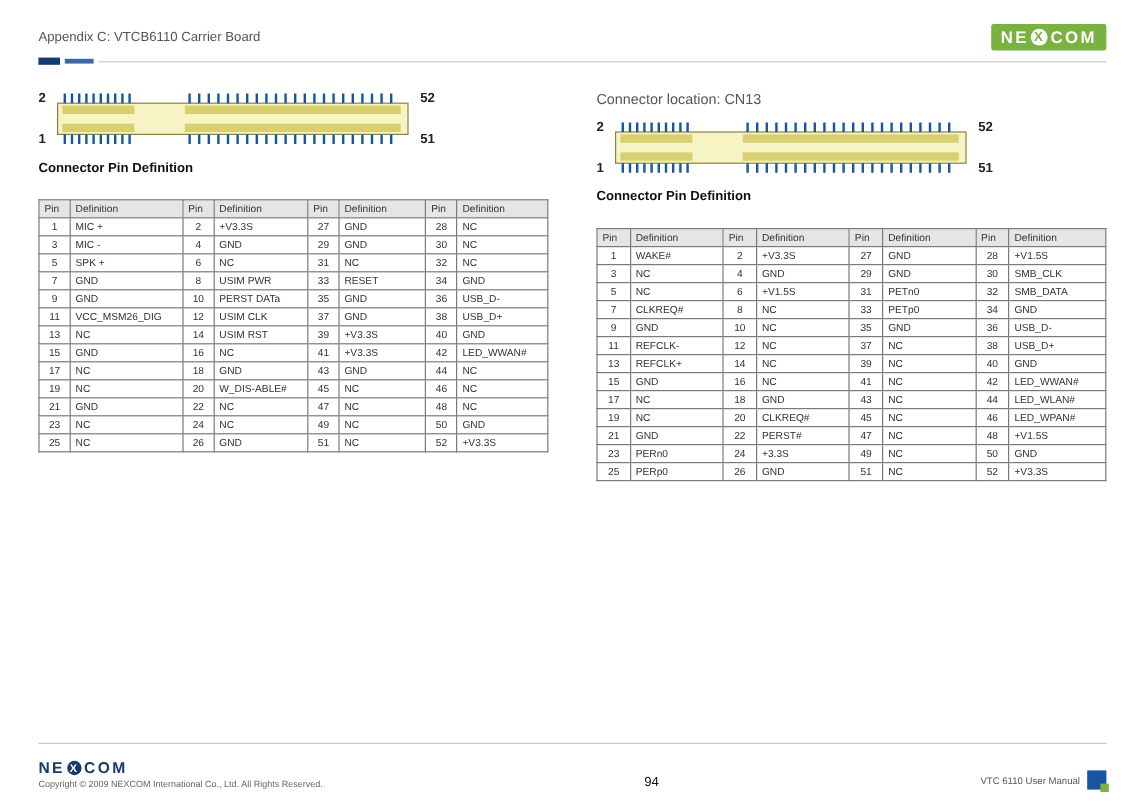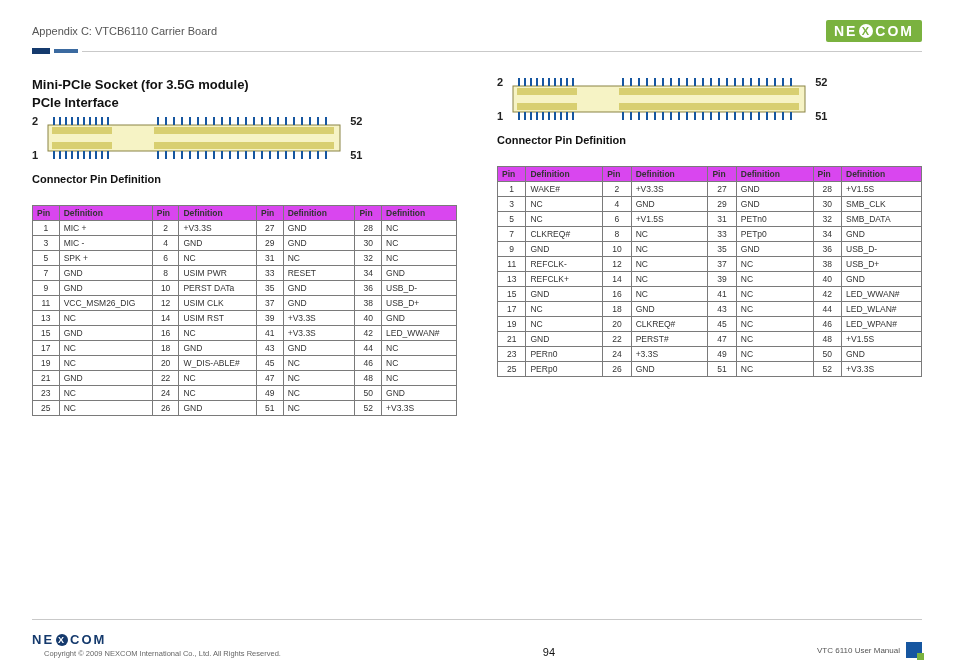--- a/index.html
+++ b/index.html
@@ -127,22 +127,22 @@
   }
   table.pin-table th, table.pin-table td {
     border: 1px solid #7a7a7a;
     padding: 2px 4px;
     text-align: left;
     white-space: nowrap;
     overflow: hidden;
     text-overflow: ellipsis;
   }
   table.pin-table th {
-    font-weight:700;
-    background: #d946ef;
+    font-weight:400;
+    background: #e5e5e5;
   }
   table.pin-table td:nth-child(odd) { text-align:center; }
   table.pin-table td:nth-child(2),
   table.pin-table td:nth-child(4),
   table.pin-table td:nth-child(6),
   table.pin-table td:nth-child(8) { width: 14%; }
   table.pin-table td:nth-child(1),
   table.pin-table td:nth-child(3),
   table.pin-table td:nth-child(5),
   table.pin-table td:nth-child(7) { width: 5%; }
@@ -169,21 +169,20 @@
     color:#fff;
     background:var(--rule-dark);
     border-radius:50%;
     width:12px;height:12px;
     display:inline-flex;align-items:center;justify-content:center;
     font-size:9px;font-weight:900;
   }
   .copyright {
     font-size: 7.5px;
     color:#666;
-    margin-left:12px;
   }
   .page-number {
     font-size:11px;
     font-weight:400;
     color:#111;
   }
   .doc-title {
     font-size:8px;
     color:#555;
     display:flex;
@@ -225,24 +224,20 @@
   </div>
   <div class="rule">
     <div class="seg1"></div>
       <div class="seg2"></div>
       <div class="seg3"></div>
   </div>
 
   <div class="content">
 
     <div class="col">
-      <div class="col-title">
-        <span>Mini-PCIe Socket (for 3.5G module)</span><br>
-        <span>PCIe Interface</span>
-      </div>
 
       <div class="chip-wrap">
         <div class="chip-labels">
           <span>2</span>
           <span>1</span>
         </div>
         <div class="chip">
           <svg viewBox="0 0 300 46" preserveAspectRatio="none">
             <rect x="4" y="10" width="292" height="26" fill="var(--chip-fill)" stroke="#8a8344"></rect>
             <g fill="var(--chip-hatch)">
@@ -476,20 +471,21 @@
               <td>51</td>
               <td>NC</td>
               <td>52</td>
               <td>+V3.3S</td>
             </tr>
           </tbody>
       </table>
     </div>
 
     <div class="col">
+      <div class="connector-loc">Connector location: CN13</div>
 
       <div class="chip-wrap">
         <div class="chip-labels">
           <span>2</span>
           <span>1</span>
         </div>
         <div class="chip">
           <svg viewBox="0 0 300 46" preserveAspectRatio="none">
             <rect x="4" y="10" width="292" height="26" fill="var(--chip-fill)" stroke="#8a8344"></rect>
             <g fill="var(--chip-hatch)">

